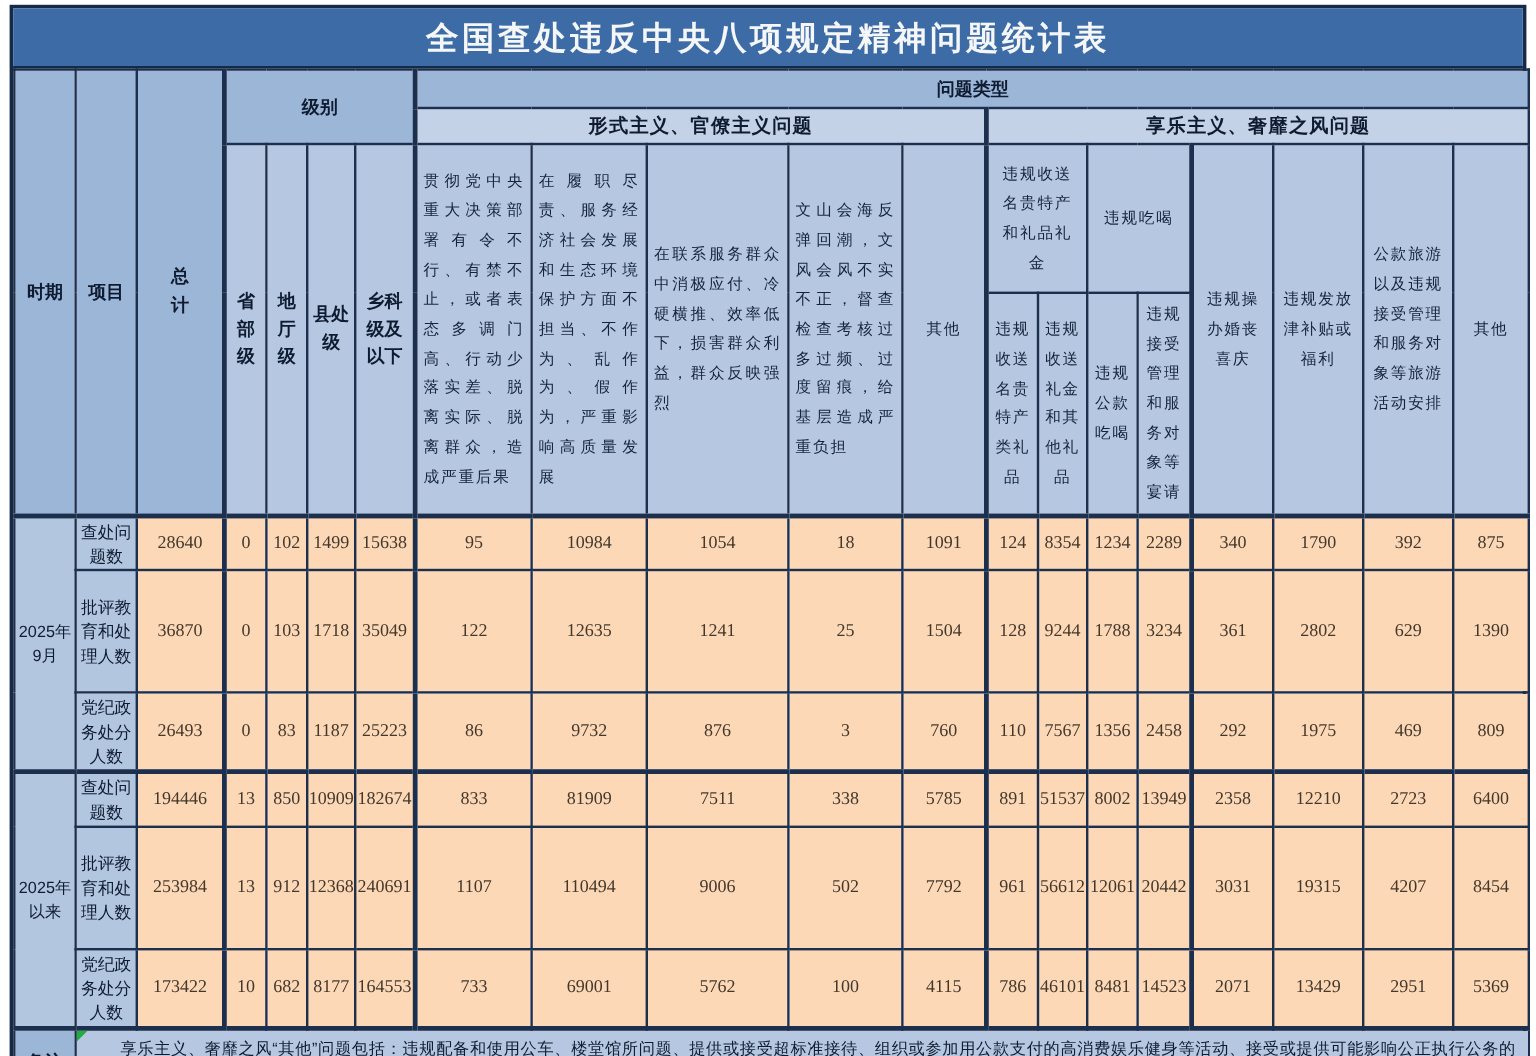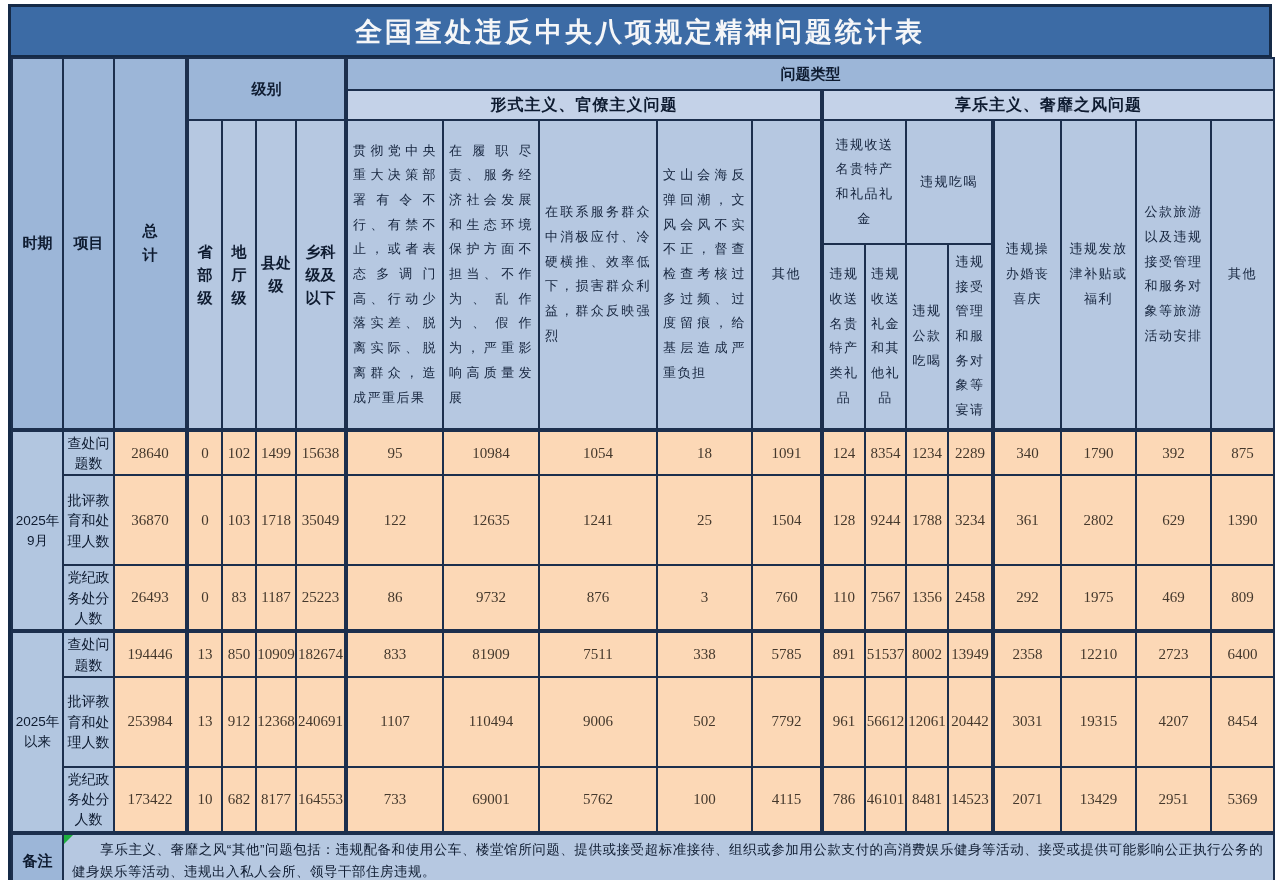--- a/index.html
+++ b/index.html
@@ -43,21 +43,21 @@
   .remark {
     background:#b6c8e1; text-align:left; font-size:13.5px; line-height:1.65;
     padding:4px 10px 4px 8px; position:relative;
   }
   .remark .txt { display:block; text-indent:2.1em; text-align:justify; letter-spacing:0.5px; }
   .corner {
     position:absolute; left:0; top:0; width:0; height:0;
     border-top:9px solid #1fae3f; border-right:9px solid transparent;
   }
   .rh1{height:32px}.rh2{height:30px}.rh3{height:124px}.rh4{height:152px}
-  .rd1{height:44px}.rd2{height:90px}.rd3{height:64px}
+  .rd1{height:44px}.rd2{height:102px}.rd3{height:64px}
   .rr{height:56px}
 </style>
 </head>
 <body>
 
 <div class="frame">
   <div class="titlebar">全国查处违反中央八项规定精神问题统计表</div>
 
   <table>
     <colgroup>

